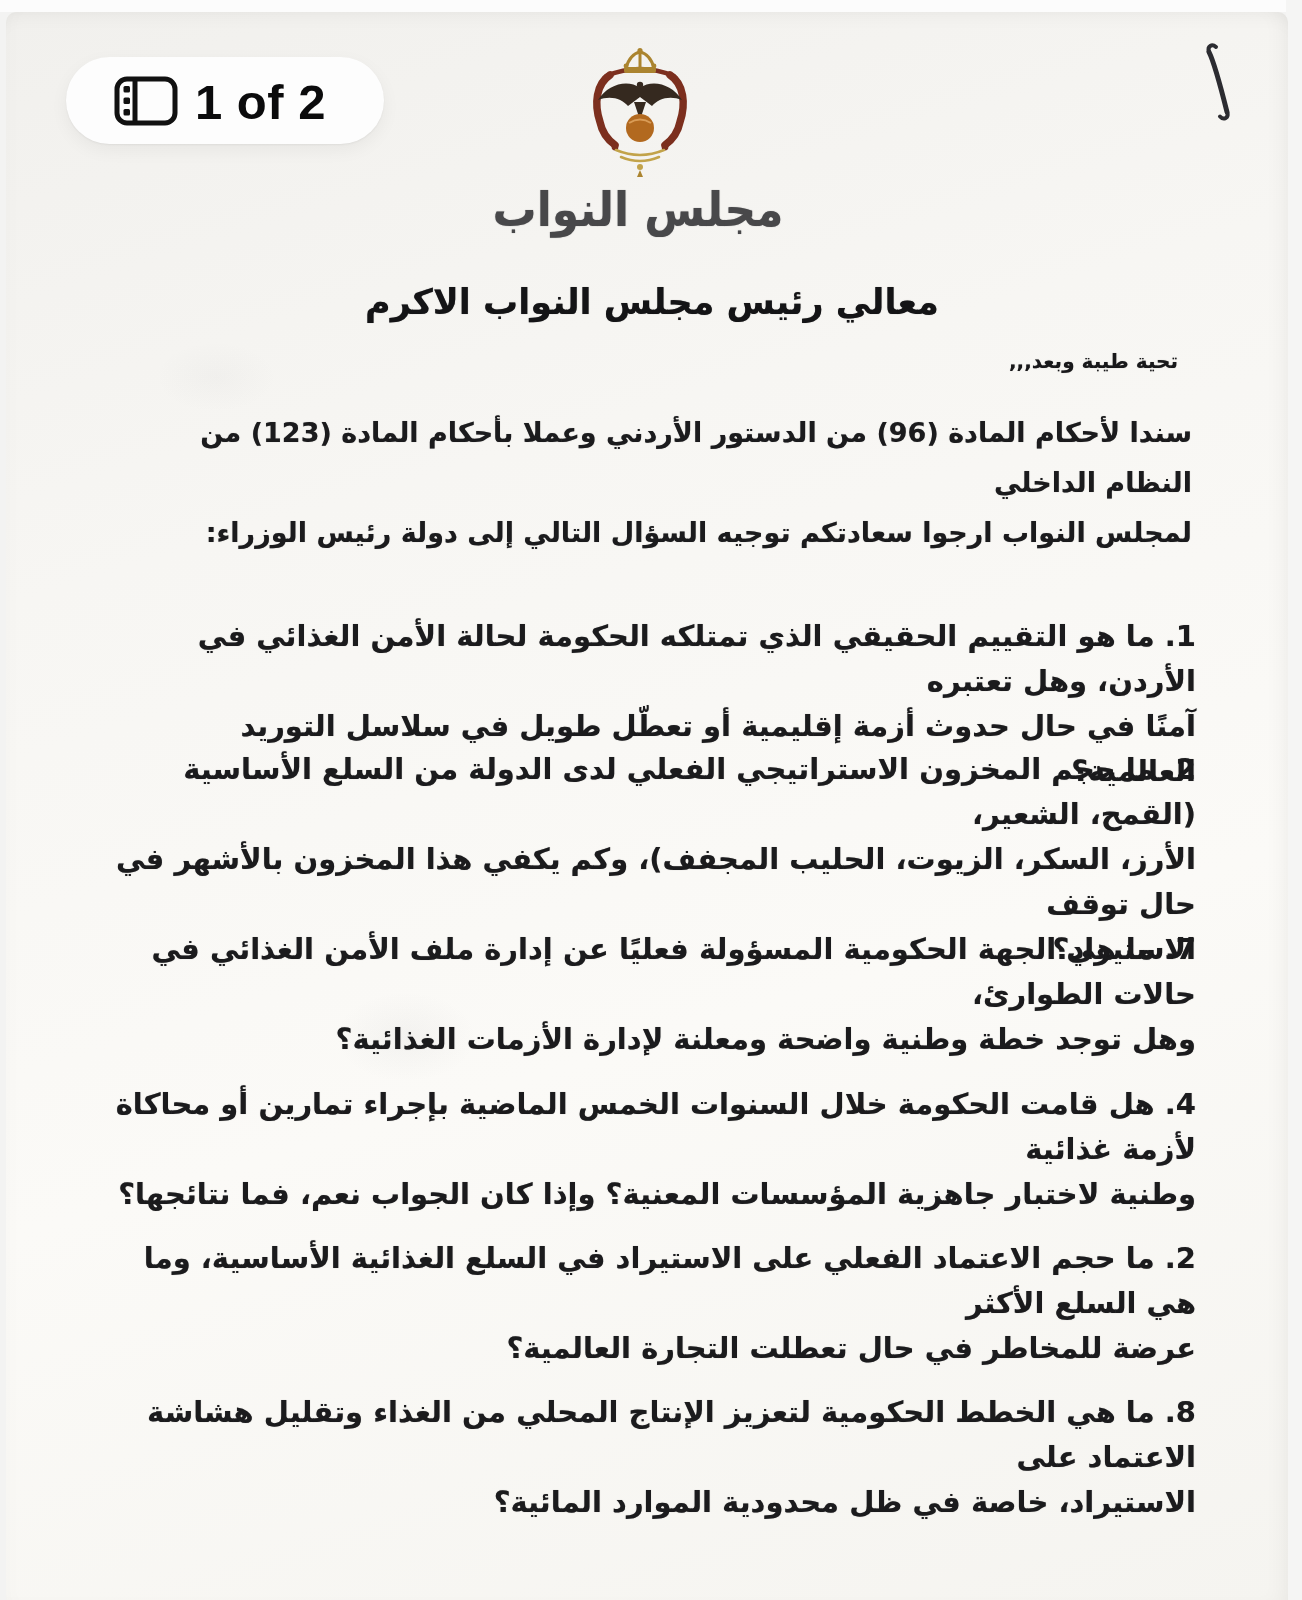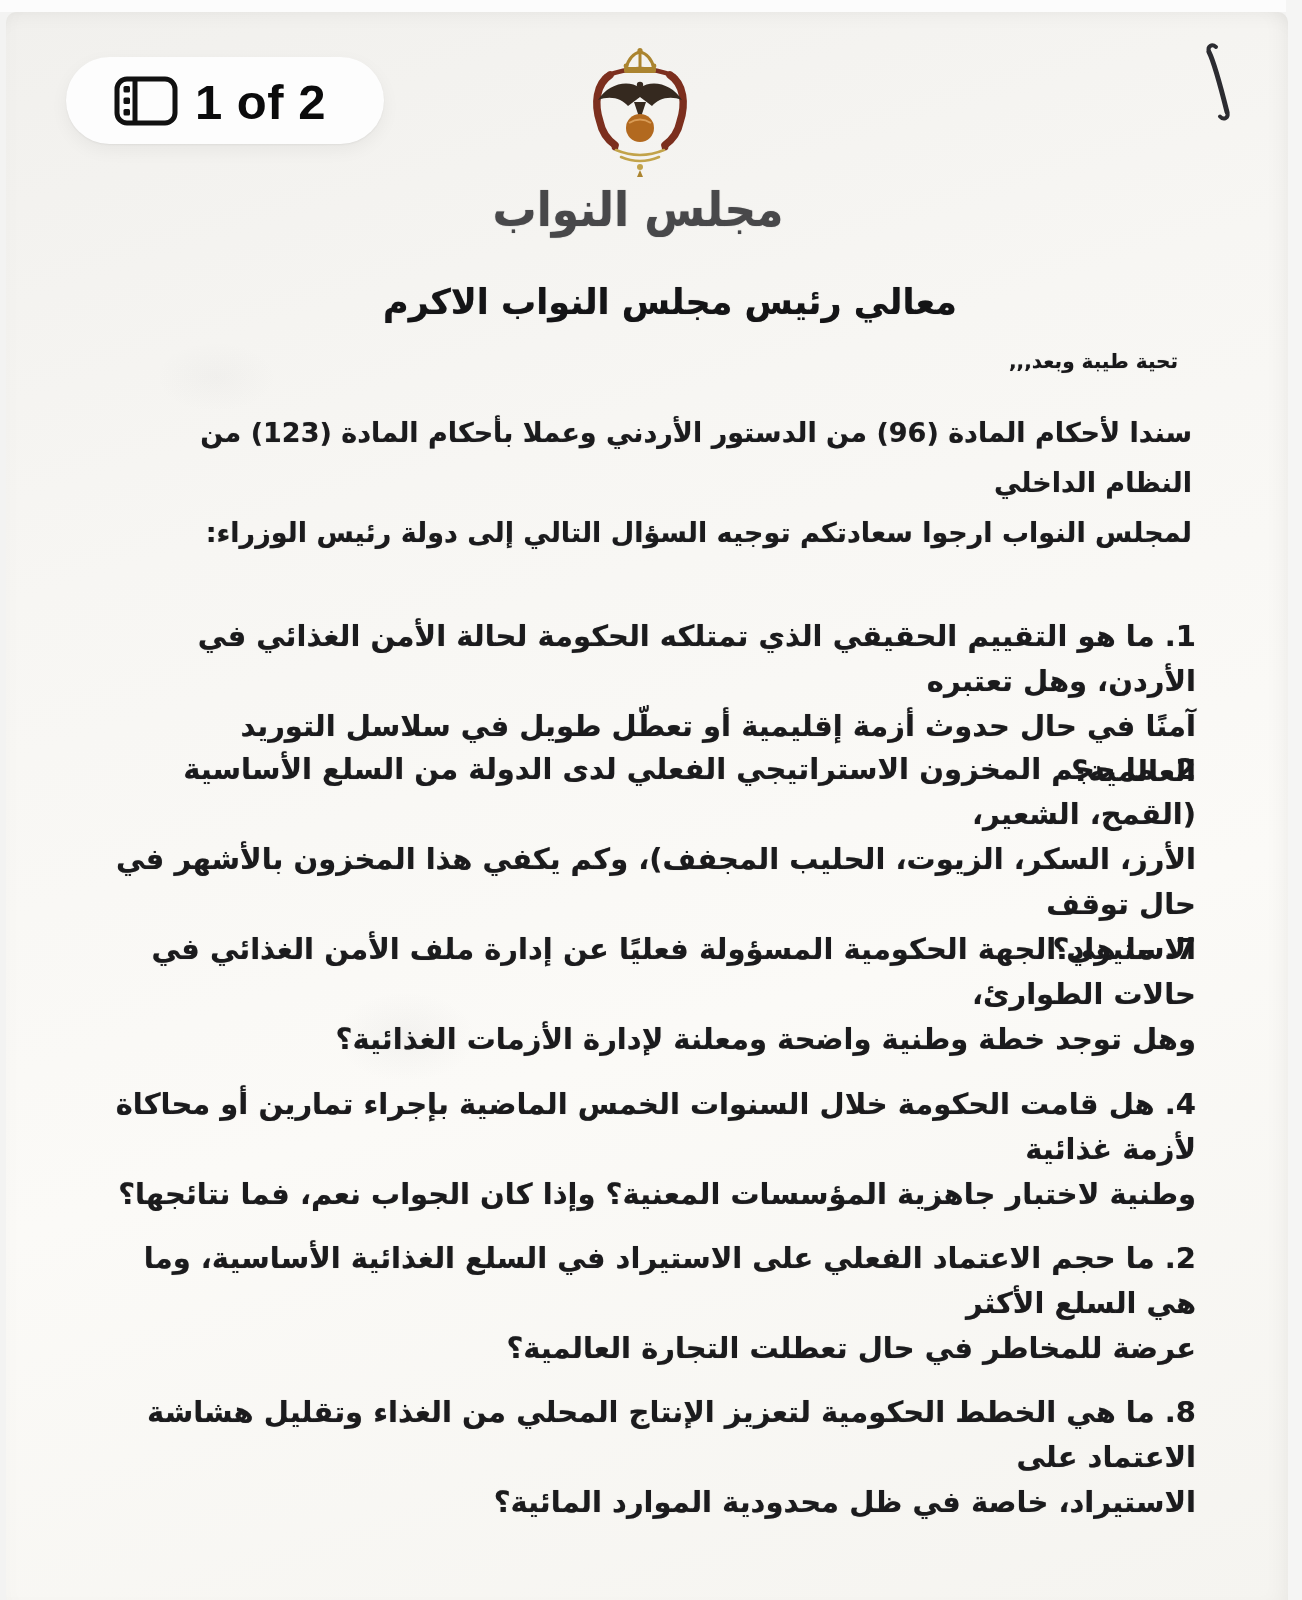--- a/index.html
+++ b/index.html
@@ -37,21 +37,21 @@
     color:#0b0b0c;letter-spacing:.5px;padding-top:2px;
   }
 
   
   .calligraphy{
     position:absolute;left:488px;top:184px;width:300px;text-align:center;
     direction:rtl;font-size:44px;font-weight:700;color:#48484a;
     transform:scaleY(1.08);text-shadow:0 0 1px rgba(70,70,72,.55);
   }
   .title{
-    position:absolute;left:350px;top:282px;width:640px;text-align:center;
+    position:absolute;left:332px;top:282px;width:640px;text-align:center;
     direction:rtl;font-size:35px;font-weight:700;color:#141416;
     text-shadow:0 0 .7px rgba(20,20,22,.6);
   }
   .greeting{
     position:absolute;right:124px;top:349px;direction:rtl;text-align:right;
     font-size:20px;font-weight:700;color:#18181a;text-shadow:0 0 .7px rgba(20,20,22,.55);
   }
   .intro{
     position:absolute;right:110px;top:408px;width:1080px;
     direction:rtl;text-align:right;white-space:pre-line;

